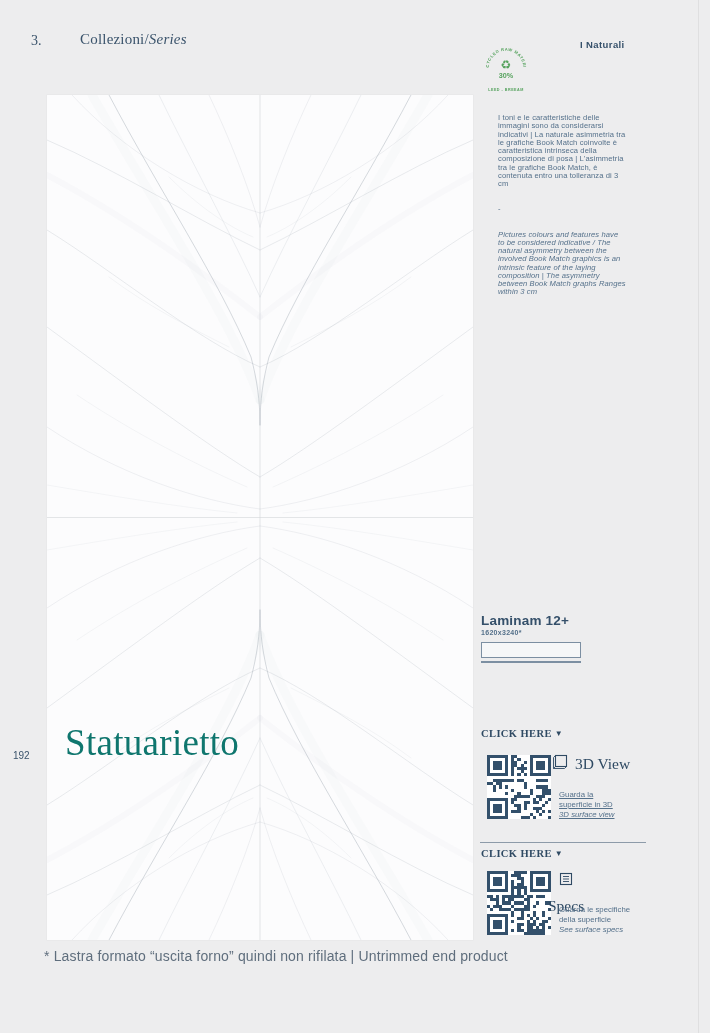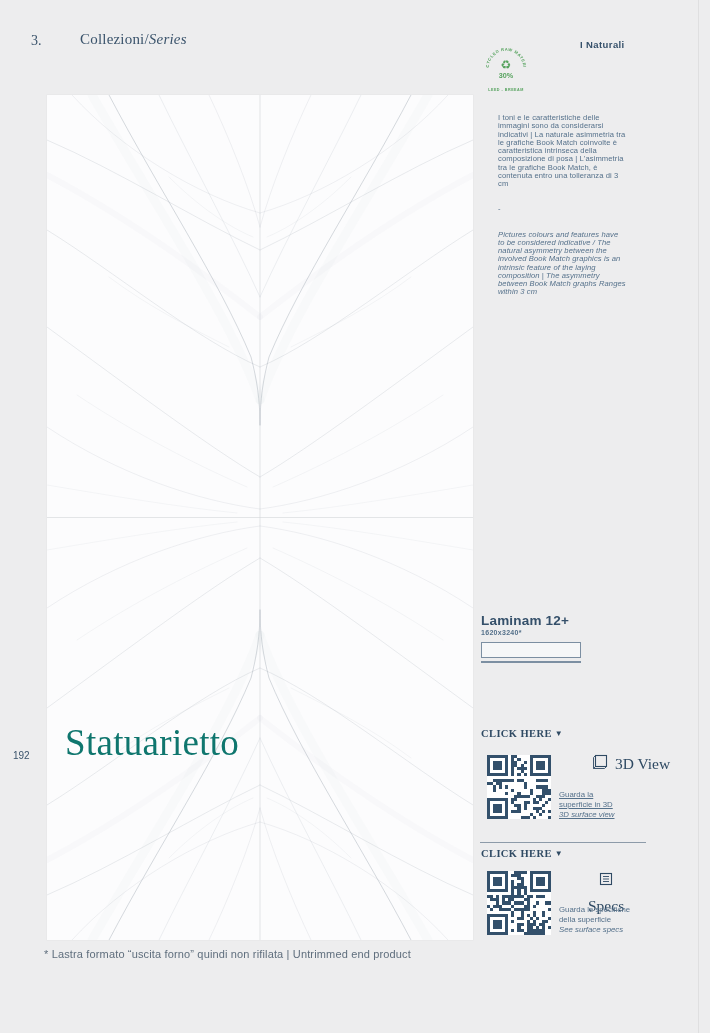--- a/index.html
+++ b/index.html
@@ -31,31 +31,31 @@
   .fmt-rect{left:481px;top:642px;width:98px;height:14px;background:#F6F7F8;border:1.5px solid #7C8FA2;}
   .fmt-under{left:481px;top:661px;width:100px;height:1.5px;background:#7C8FA2;}
 
   .clickhere{font-size:10.5px;font-weight:600;color:#2F4A63;letter-spacing:.4px;font-family:"Liberation Serif","DejaVu Serif",serif;text-align:right;}
   .ch1{left:481px;top:728px;}
   .ch2{left:481px;top:848px;}
   .arrow{font-size:8px;vertical-align:1px;}
   .qr{width:64px;height:64px;background:#fff;}
   .qr1{left:487px;top:755px;}
   .qr2{left:487px;top:871px;}
-  .cta-row{display:flex;align-items:center;gap:6px;padding-left:40px;}
+  .cta-row{display:flex;align-items:center;gap:6px;}
   .row1{left:552px;top:753px;}
   .row2{left:548px;top:871px;flex-direction:column;}
   .cta-title{font-size:15.5px;color:#2F4A63;font-family:"Liberation Serif","DejaVu Serif",serif;}
   .cap{font-size:7.8px;line-height:9.8px;color:#54708A;}
   .cap .en{font-style:italic;}
   .cap1{left:559px;top:790px;width:66px;text-decoration:underline;}
   .cap2{left:559px;top:905px;width:86px;}
   .divider{left:480px;top:842px;width:166px;height:1px;background:#8D9BA9;}
 
-  .footnote{left:44px;top:948px;font-size:11px;color:#5F6E7D;letter-spacing:.15px;}
+  .footnote{left:44px;top:948px;font-size:14px;color:#5F6E7D;letter-spacing:.15px;}
 </style>
 </head>
 <body>
 
 <div class="page">
 
   <div class="abs sec-num serif">3.</div>
   <div class="abs sec-title serif"><span>Collezioni/</span><i>Series</i></div>
   <div class="abs collection">I Naturali</div>
 

